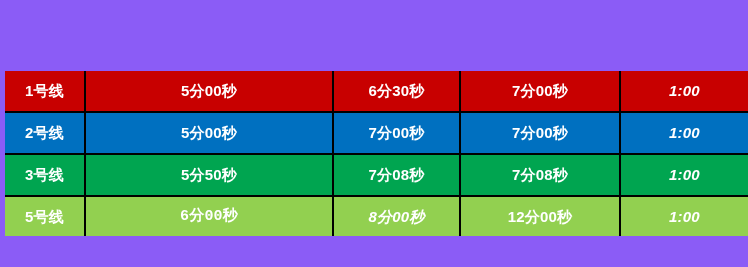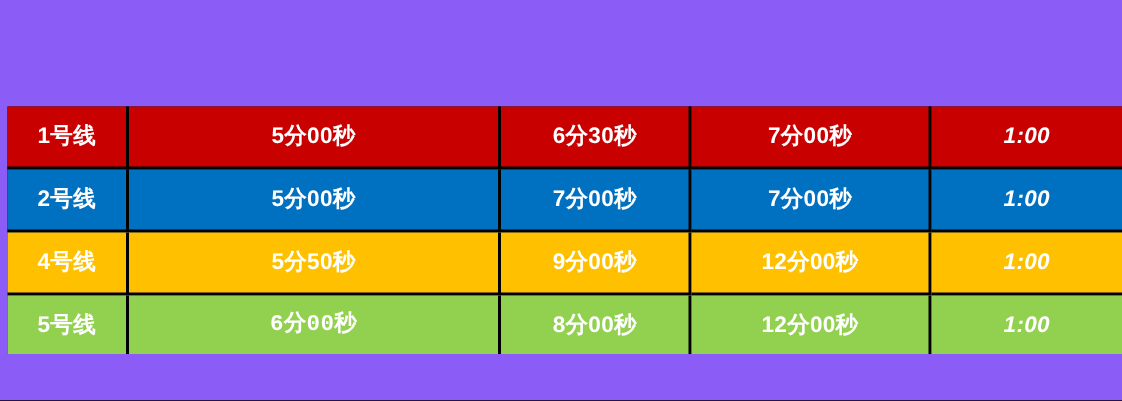--- a/index.html
+++ b/index.html
@@ -93,33 +93,33 @@
       </tr>
 
       <tr class="row-2">
         <td class="cell-line" style="background: rgb(0, 112, 192); color: rgb(255, 255, 255);">2号线</td>
         <td style="background: rgb(0, 112, 192); color: rgb(255, 255, 255);">5分00秒</td>
         <td style="background: rgb(0, 112, 192); color: rgb(255, 255, 255);">7分00秒</td>
         <td style="background: rgb(0, 112, 192); color: rgb(255, 255, 255);">7分00秒</td>
         <td style="background: rgb(0, 112, 192); color: rgb(255, 255, 255);">1:00</td>
       </tr>
 
+      <tr class="row-3">
+        <td class="cell-line" style="background: rgb(0, 165, 80); color: rgb(255, 255, 255);">3号线</td>
+        <td style="background: rgb(0, 165, 80); color: rgb(255, 255, 255);">5分50秒</td>
+        <td style="background: rgb(0, 165, 80); color: rgb(255, 255, 255);">7分08秒</td>
+        <td style="background: rgb(0, 165, 80); color: rgb(255, 255, 255);">7分08秒</td>
+        <td style="background: rgb(0, 165, 80); color: rgb(255, 255, 255);">1:00</td>
+      </tr>
 
-      <tr class="row-4">
-        <td class="cell-line" style="background: rgb(255, 192, 0); color: rgb(255, 255, 255);">4号线</td>
-        <td style="background: rgb(255, 192, 0); color: rgb(255, 255, 255);">5分50秒</td>
-        <td style="background: rgb(255, 192, 0); color: rgb(255, 255, 255);">9分00秒</td>
-        <td style="background: rgb(255, 192, 0); color: rgb(255, 255, 255);">12分00秒</td>
-        <td style="background: rgb(255, 192, 0); color: rgb(255, 255, 255);">1:00</td>
-      </tr>
 
       <tr class="row-5">
         <td class="cell-line" style="background: rgb(146, 208, 80); color: rgb(255, 255, 255);">5号线</td>
         <td style="background: rgb(146, 208, 80); color: rgb(255, 255, 255); font-family: Liberation Mono, monospace;">6分00秒</td>
-        <td style="background: rgb(146, 208, 80); color: rgb(255, 255, 255);">8分00秒</td>
+        <td style="background: rgb(146, 208, 80); color: rgb(255, 255, 255); font-style: italic;">8分00秒</td>
         <td style="background: rgb(146, 208, 80); color: rgb(255, 255, 255);">12分00秒</td>
         <td style="background: rgb(146, 208, 80); color: rgb(255, 255, 255);">1:00</td>
       </tr>
 
     </tbody>
   </table>
 
 </div>
 
 </body></html>

